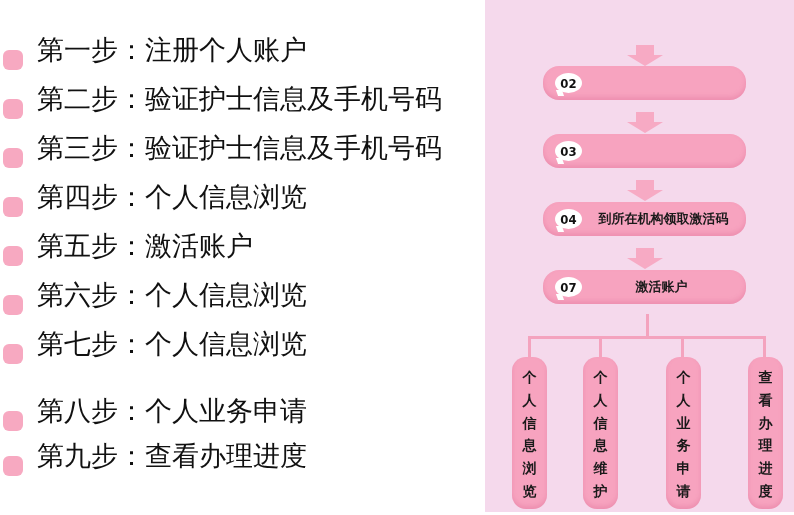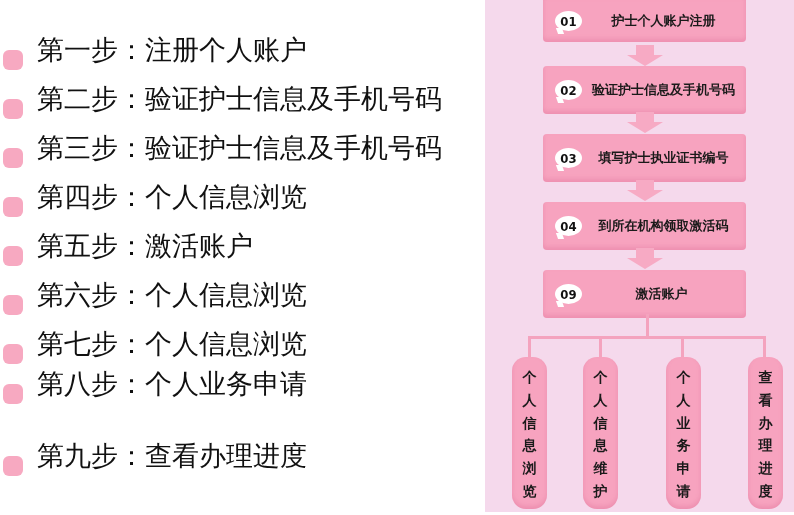--- a/index.html
+++ b/index.html
@@ -7,21 +7,21 @@
   body { position: relative; font-family: "DejaVu Sans", sans-serif; }
 
   
   .steps { position: absolute; left: 0; top: 28px; width: 480px; }
   .step { position: absolute; left: 0; height: 40px; display: flex; align-items: flex-end; }
   .bullet { width: 20px; height: 20px; border-radius: 6px; background: #f7a9c1; margin-left: 3px; margin-right: 14px; flex: none; }
   .step-text { font-size: 27px; color: #111; white-space: nowrap; letter-spacing: 0px; line-height: 40px; }
 
   
   .panel { position: absolute; left: 485px; top: 0; width: 309px; height: 512px; background: #f5d9ec; }
-  .box { position: absolute; left: 58px; width: 203px; height: 48px; background: #f7a3bf; border-radius: 4px;
+  .box { position: absolute; left: 58px; width: 203px; height: 34px; background: #f7a3bf; border-radius: 16px;
          box-shadow: inset 0 -3px 4px rgba(220,110,150,0.35); display: flex; align-items: center; }
   .num { position: absolute; left: 12px; top: 50%; transform: translateY(-50%); width: 27px; height: 20px; background: #fff;
          border-radius: 50%; font-family: "DejaVu Sans Condensed", "DejaVu Sans", sans-serif; font-weight: bold; font-size: 13px;
          color: #111; display: flex; align-items: center; justify-content: center; }
   .num::after { content: ""; position: absolute; left: 2px; bottom: -3px; width: 6px; height: 6px; background: #fff;
          transform: skewX(20deg); }
   .box-label { position: absolute; left: 44px; right: 6px; text-align: center; font-weight: bold; font-size: 13px; color: #1a1a1a; white-space: nowrap; }
   .box-label.centered { left: 40px; }
 
   .arrow { position: absolute; left: 142px; width: 36px; height: 22px; }
@@ -61,70 +61,64 @@
       <span class="step-text">第五步：激活账户</span>
     </div>
   <div class="step" style="top:247px">
       <span class="bullet"></span>
       <span class="step-text">第六步：个人信息浏览</span>
     </div>
   <div class="step" style="top:296px">
       <span class="bullet"></span>
       <span class="step-text">第七步：个人信息浏览</span>
     </div>
-  <div class="step" style="top:336px">
+  <div class="step" style="top:363px">
       <span class="bullet"></span>
       <span class="step-text">第八步：个人业务申请</span>
     </div>
   <div class="step" style="top:408px">
       <span class="bullet"></span>
       <span class="step-text">第九步：查看办理进度</span>
     </div>
 </div>
 
 <div class="panel">
 
-  <div class="box" style="top:0px; height:42px; border-top-left-radius:0; border-top-right-radius:0;">
-    <span class="num">01</span>
-    <span class="box-label">护士个人账户注册</span>
-  </div>
   <div class="arrow" style="top:45px">
       <div class="stem"></div>
       <div class="head"></div>
     </div>
 
   <div class="box" style="top:66px">
     <span class="num">02</span>
-    <span class="box-label">验证护士信息及手机号码</span>
   </div>
   <div class="arrow" style="top:112px">
       <div class="stem"></div>
       <div class="head"></div>
     </div>
 
   <div class="box" style="top:134px">
     <span class="num">03</span>
-    <span class="box-label">填写护士执业证书编号</span>
   </div>
   <div class="arrow" style="top:180px">
       <div class="stem"></div>
       <div class="head"></div>
     </div>
 
   <div class="box" style="top:202px">
     <span class="num">04</span>
     <span class="box-label">到所在机构领取激活码</span>
   </div>
   <div class="arrow" style="top:248px">
       <div class="stem"></div>
       <div class="head"></div>
     </div>
 
   <div class="box" style="top:270px">
-    <span class="num">09</span>
+    <span class="num">07</span>
     <span class="box-label centered">激活账户</span>
   </div>
 
   <div class="line" style="left:161px; top:314px; width:3px; height:24px;"></div>
   <div class="line" style="left:43px; top:336px; width:238px; height:3px;"></div>
   <div class="line" style="left:43px; top:336px; width:3px; height:22px;"></div>
   <div class="line" style="left:114px; top:336px; width:3px; height:22px;"></div>
   <div class="line" style="left:196px; top:336px; width:3px; height:22px;"></div>
   <div class="line" style="left:278px; top:336px; width:3px; height:22px;"></div>
 

